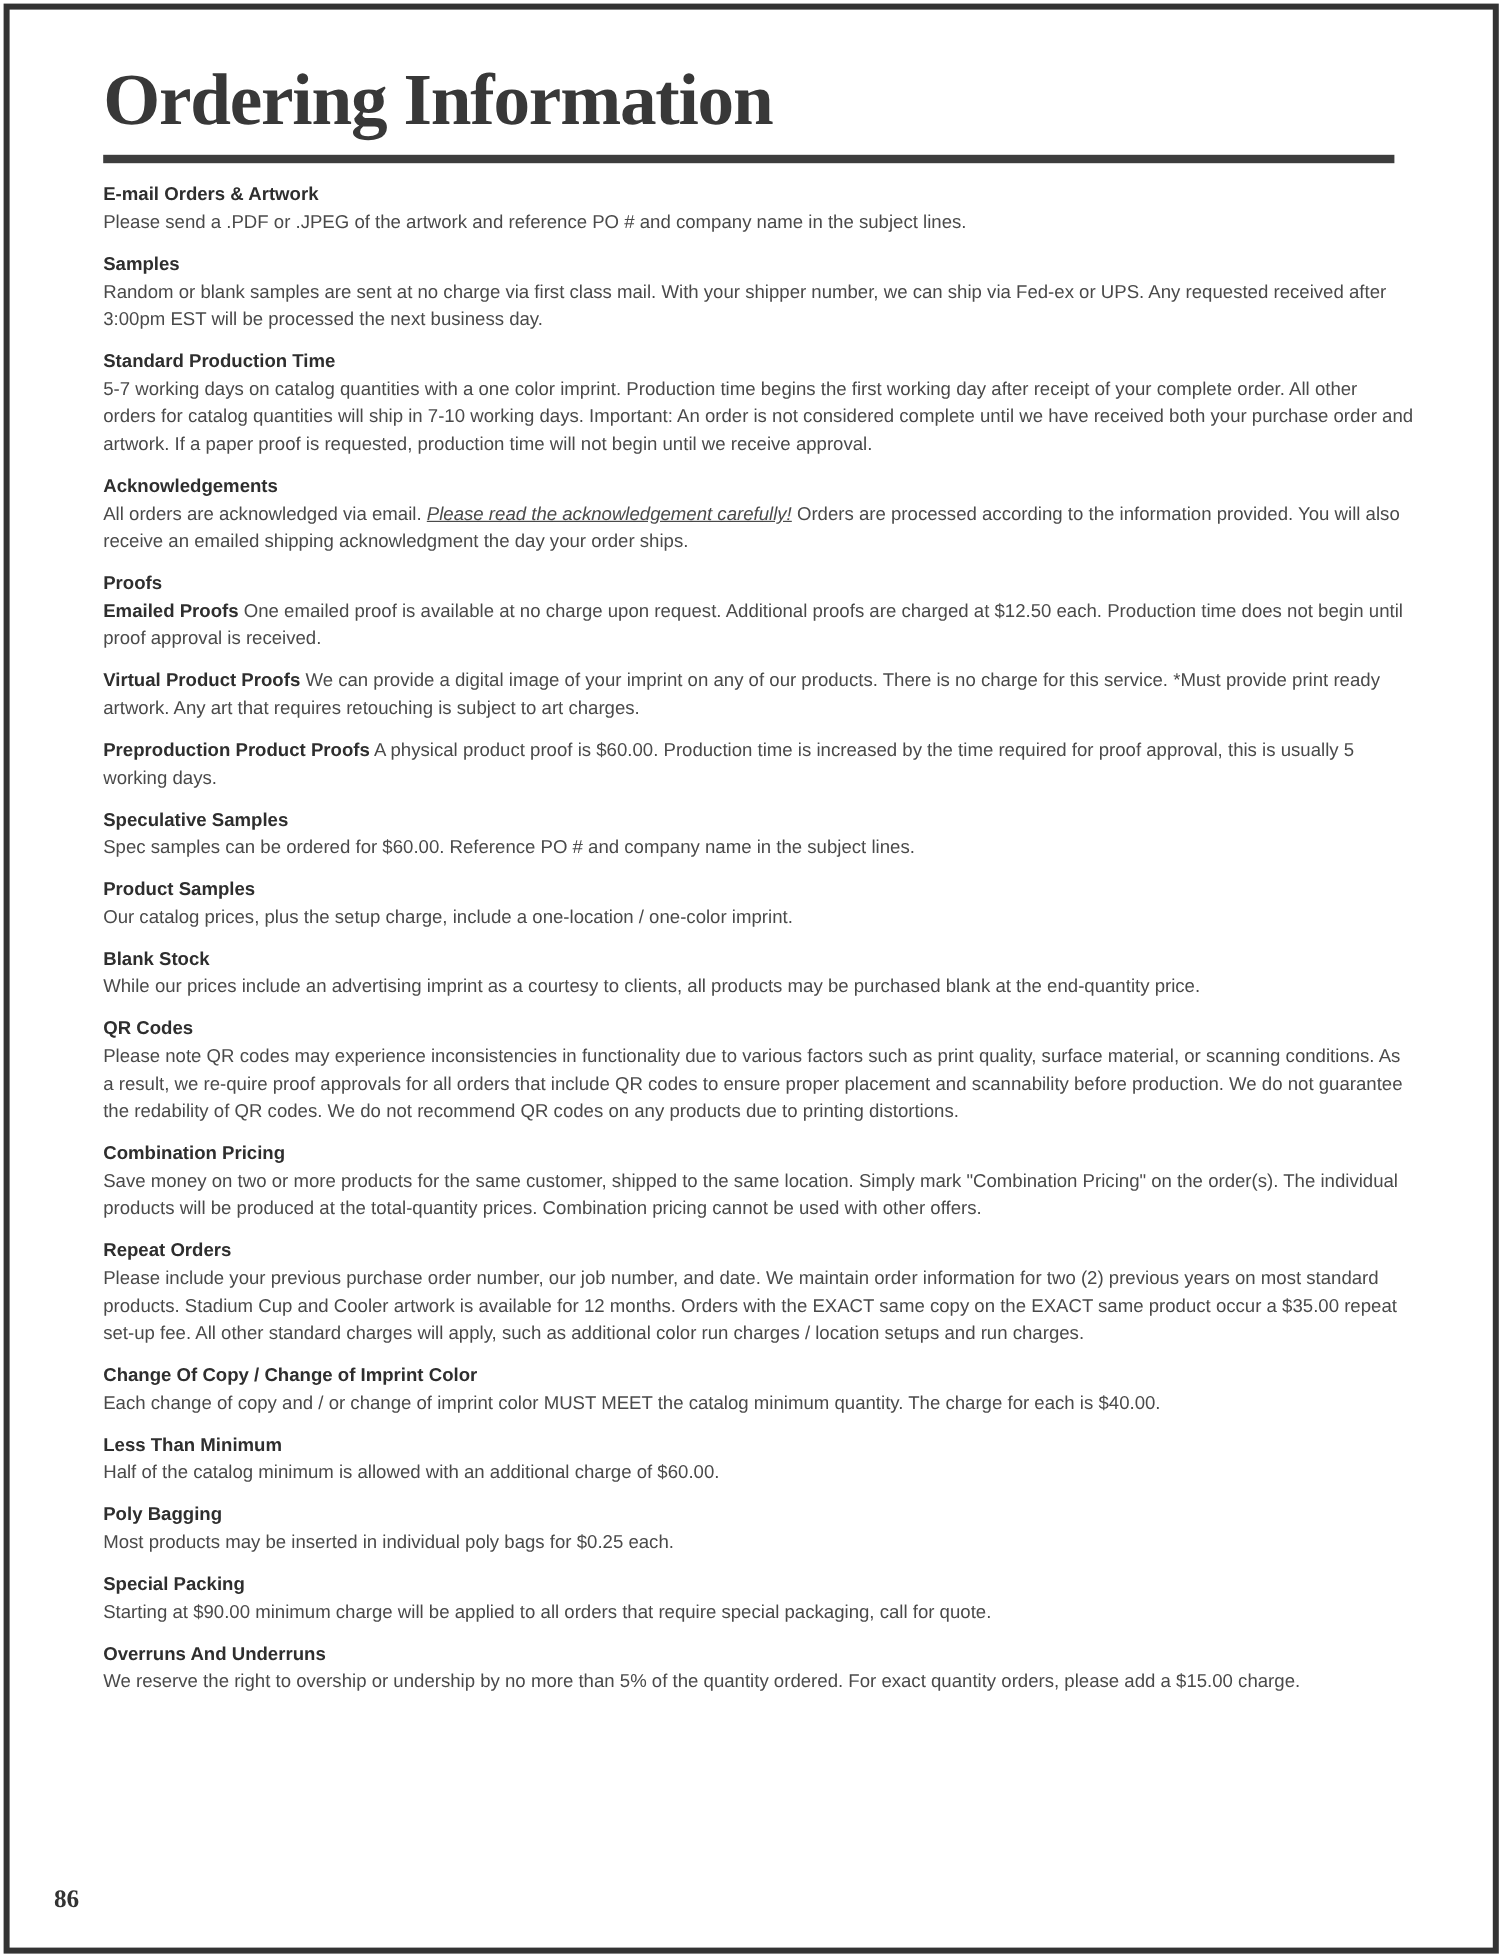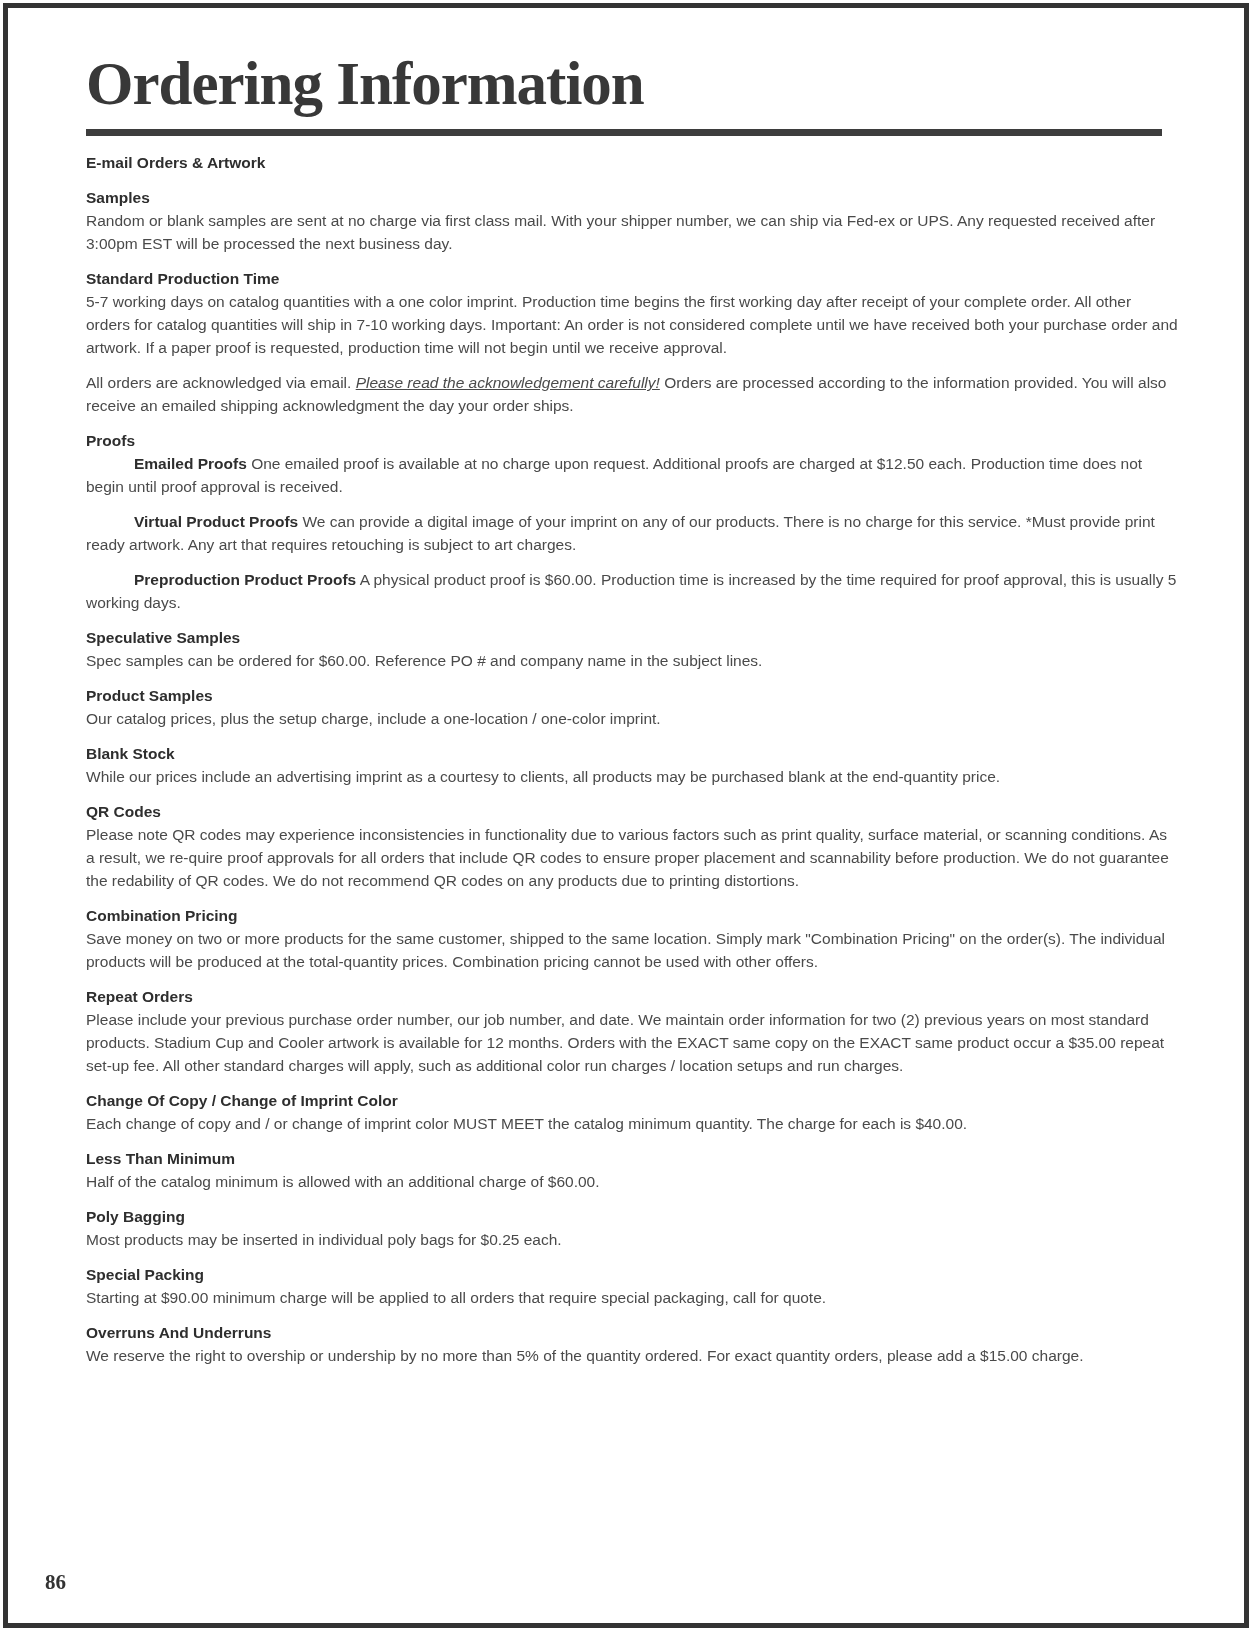--- a/index.html
+++ b/index.html
@@ -45,21 +45,21 @@
   }
   .section{margin-bottom:12px;}
   .section h3{
     margin:0;
     font-size:15.5px;
     line-height:23px;
     font-weight:bold;
     color:var(--c-heading);
   }
   .section p{margin:0;}
-  .seg-bold{font-weight:bold;color:var(--c-heading);margin-left:48px;}
+  .seg-bold{font-weight:bold;color:var(--c-heading);}
   .seg-italic{font-style:italic;text-decoration:underline;}
   .page-number{
     position:absolute;
     left:37px;bottom:28px;
     font-family:"Liberation Serif",serif;
     font-weight:bold;
     font-size:21px;
     color:#333333;
   }
 </style>
@@ -68,30 +68,32 @@
 
 <div class="page">
   <header class="masthead">
     <h1>Ordering Information</h1>
     <div class="rule"></div>
   </header>
 
   <main class="content" id="sections">
       <section class="section">
         <h3>E-mail Orders &amp; Artwork</h3>
+        <p><span>Please send a .PDF or .JPEG of the artwork and reference PO # and company name in the subject lines.</span></p>
       </section>
       <section class="section">
         <h3>Samples</h3>
         <p><span>Random or blank samples are sent at no charge via first class mail. With your shipper number, we can ship via Fed-ex or UPS. Any requested received after 3:00pm EST will be processed the next business day.</span></p>
       </section>
       <section class="section">
         <h3>Standard Production Time</h3>
         <p><span>5-7 working days on catalog quantities with a one color imprint. Production time begins the first working day after receipt of your complete order. All other orders for catalog quantities will ship in 7-10 working days. Important: An order is not considered complete until we have received both your purchase order and artwork. If a paper proof is requested, production time will not begin until we receive approval.</span></p>
       </section>
       <section class="section">
+        <h3>Acknowledgements</h3>
         <p><span>All orders are acknowledged via email. </span><span class="seg-italic">Please read the acknowledgement carefully!</span><span> Orders are processed according to the information provided. You will also receive an emailed shipping acknowledgment the day your order ships.</span></p>
       </section>
       <section class="section">
         <h3>Proofs</h3>
         <p><span class="seg-bold">Emailed Proofs</span><span> One emailed proof is available at no charge upon request. Additional proofs are charged at $12.50 each. Production time does not begin until proof approval is received.</span></p>
       </section>
       <section class="section">
         <p><span class="seg-bold">Virtual Product Proofs</span><span> We can provide a digital image of your imprint on any of our products. There is no charge for this service. *Must provide print ready artwork. Any art that requires retouching is subject to art charges.</span></p>
       </section>
       <section class="section">

